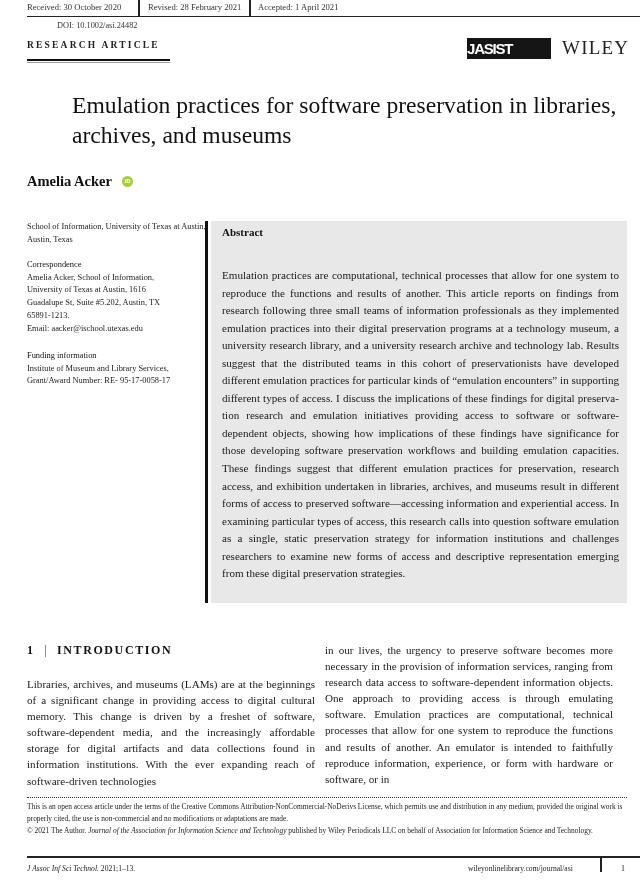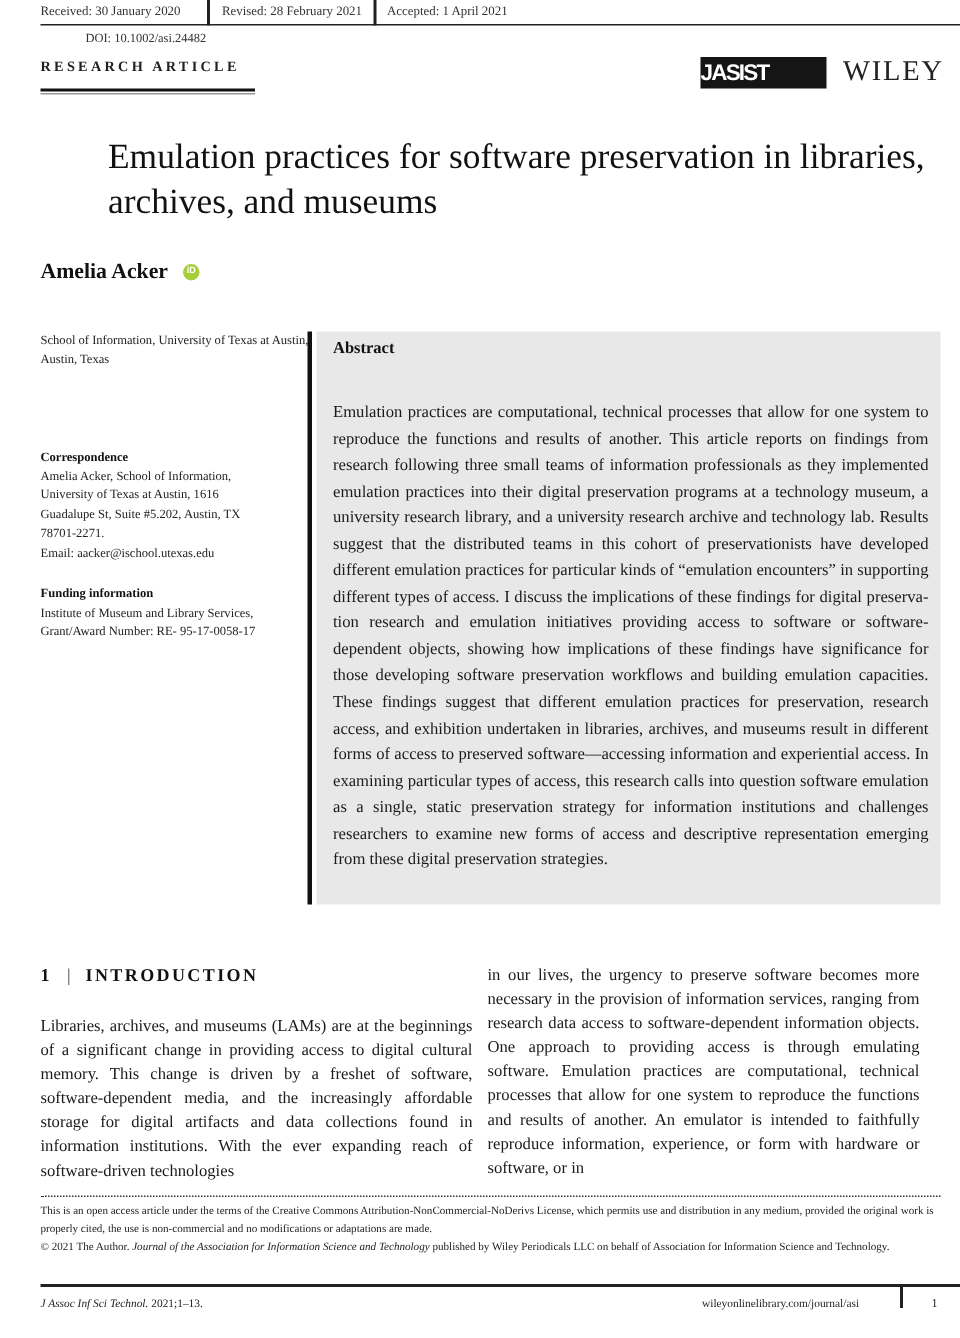--- a/index.html
+++ b/index.html
@@ -23,21 +23,21 @@
       letter-spacing: -1.2px; text-align: left; line-height: 21px; }
     .wiley { left: 562px; top: 37px; font-size: 19px; letter-spacing: 1.2px; color: #222; }
     
     .title { left: 27px; top: 90px; width: 600px; font-size: 23.6px; font-weight: normal; line-height: 30px; color: #111; margin-left: 45px; }
     .author { left: 27px; top: 173px; font-size: 14.5px; font-weight: bold; color: #111; }
     .orcid { left: 122px; top: 176px; width: 11px; height: 11px; border-radius: 50%; background: #a6ce39;
       color: #fff; font-family: "Liberation Sans", sans-serif; font-size: 6px; font-weight: bold;
       line-height: 11px; text-align: center; }
     
     .info { left: 27px; width: 180px; font-size: 8.4px; line-height: 12.7px; color: #222; }
-    .info .h { font-weight: bold; color: #111; margin-top: 40px; }
+    .info .h { font-weight: normal; color: #111; }
     
     .vrule { left: 205px; top: 221px; width: 3px; height: 382px; background: #111; }
     .abstract-box { left: 211px; top: 221px; width: 416px; height: 382px; background: #e8e8e8; }
     .abstract-title { left: 222px; top: 226px; font-size: 11px; font-weight: bold; color: #111; font-family: Liberation Serif, serif; }
     .abstract-text { left: 222px; top: 253px; width: 397px; font-size: 11.1px; line-height: 17.55px;
       text-align: justify; color: #1a1a1a; hyphens: manual; margin-top: 14px; }
     
     .sec-head { left: 27px; top: 643px; font-size: 12px; font-weight: bold; letter-spacing: 1.6px; color: #111; }
     .sec-head .bar { display: inline-block; margin: 0 10px; font-weight: normal; color: #444; letter-spacing: 0; }
     .col { top: 676px; width: 288px; font-size: 11.1px; line-height: 16.1px; text-align: justify; color: #1a1a1a; }
@@ -50,21 +50,21 @@
     .foot-left { left: 27px; top: 864px; font-size: 7.6px; color: #222; }
     .foot-right { left: 468px; top: 864px; font-size: 7.6px; color: #222; text-align: right; }
     .foot-sep { left: 600px; top: 856px; width: 1.5px; height: 16px; background: #222; }
     .page-num { left: 621px; top: 864px; font-size: 8px; color: #222; }
     i { font-style: italic; }
   </style>
 </head>
 <body>
 
 <div class="abs hdr-line"></div>
-<div class="abs hdr-item" style="left:27px">Received: 30 January 2020</div>
+<div class="abs hdr-item" style="left:27px">Received: 30 October 2020</div>
 <div class="abs hdr-sep" style="left:138px"></div>
 <div class="abs hdr-item" style="left:148px">Revised: 28 February 2021</div>
 <div class="abs hdr-sep" style="left:249px"></div>
 <div class="abs hdr-item" style="left:258px">Accepted: 1 April 2021</div>
 <div class="abs doi">DOI: 10.1002/asi.24482</div>
 
 <div class="abs type">RESEARCH ARTICLE</div>
 <div class="abs type-rule"></div>
 <div class="abs type-rule2"></div>
 
@@ -75,21 +75,21 @@
 <div class="abs author">Amelia Acker</div>
 <div class="abs orcid">iD</div>
 
 <div class="abs info" style="top:221px">School of Information, University of Texas at Austin, Austin, Texas</div>
 
 <div class="abs info" style="top:259px">
   <div class="h">Correspondence</div>
   <div>Amelia Acker, School of Information,</div>
   <div>University of Texas at Austin, 1616</div>
   <div>Guadalupe St, Suite #5.202, Austin, TX</div>
-  <div>78701-2271.</div>
+  <div>65891-1213.</div>
   <div>Email: aacker@ischool.utexas.edu</div>
 </div>
 
 <div class="abs info" style="top:350px">
   <div class="h">Funding information</div>
   <div>Institute of Museum and Library Services,</div>
   <div>Grant/Award Number: RE- 95-17-0058-17</div>
 </div>
 
 <div class="abs vrule"></div>

